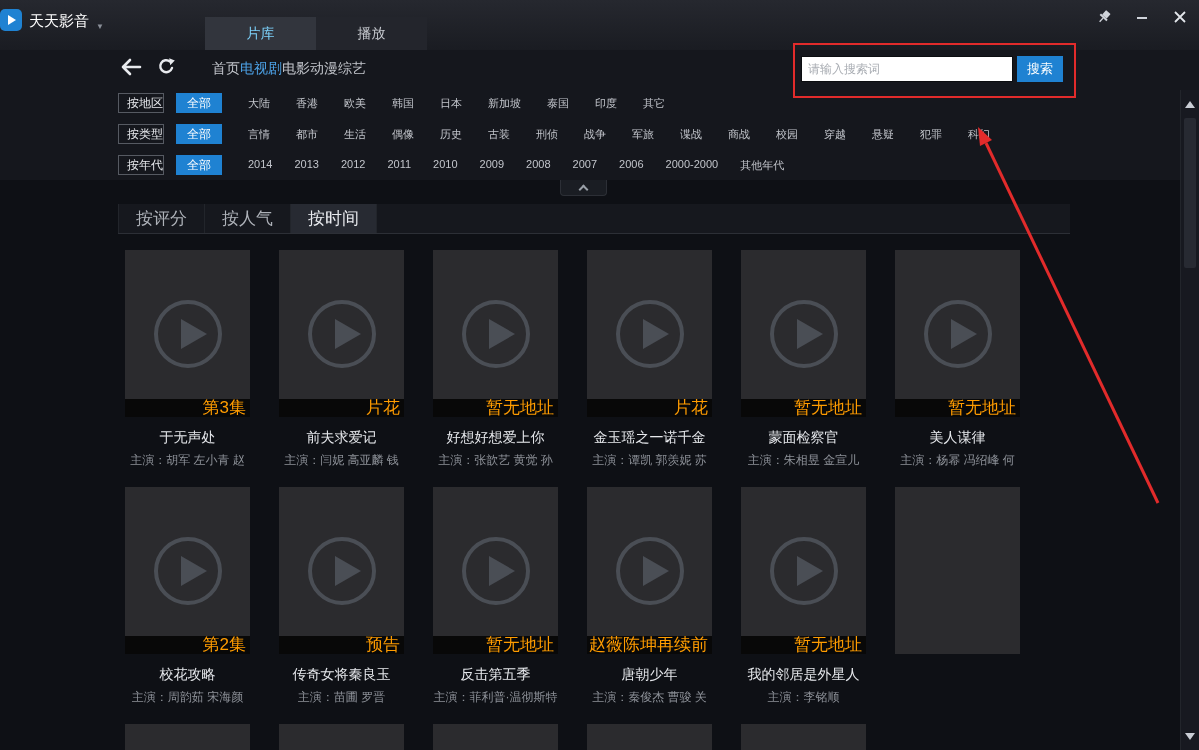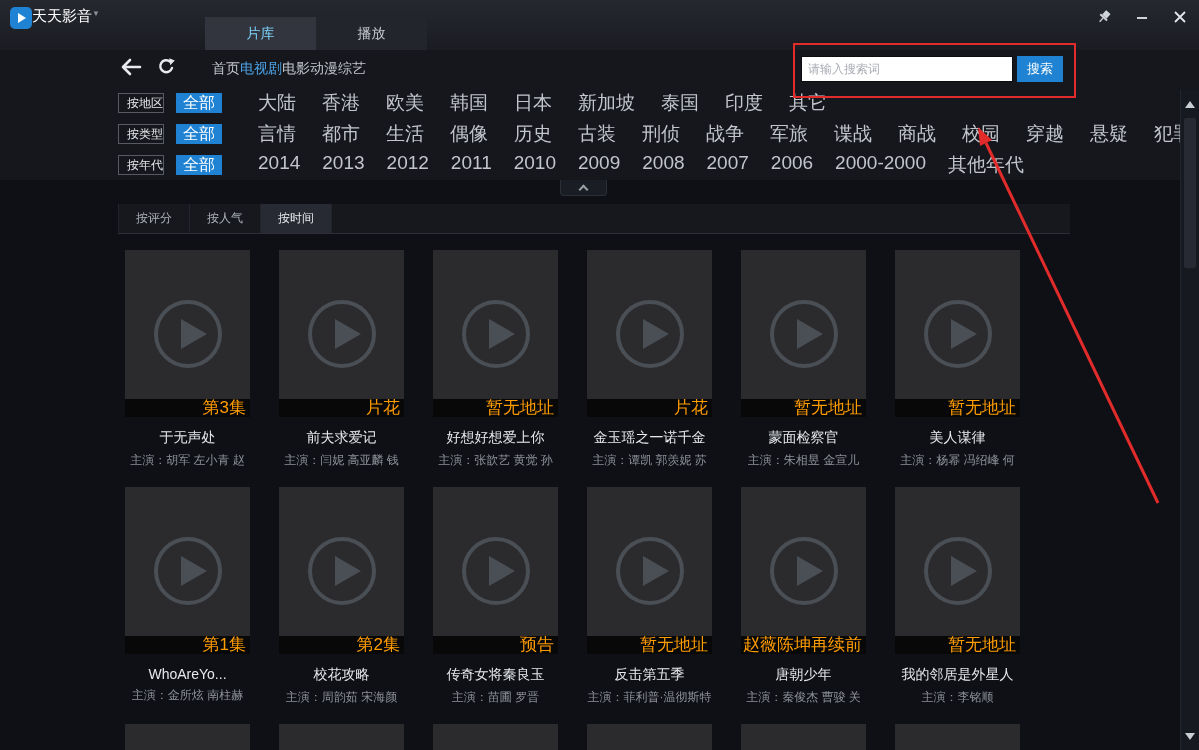--- a/index.html
+++ b/index.html
@@ -1,21 +1,21 @@
 <!DOCTYPE html>
 <html style="--accent: #1f82d2; --active-link: #4da3e8; --badge-text: #ff9c00; --annotation: #e22b2b;"><head>
 <meta charset="utf-8">
 <style>
 *{margin:0;padding:0;box-sizing:border-box}
 html,body{width:1199px;height:750px;overflow:hidden}
 body{background:#0e1015;font-family:"Liberation Sans","DejaVu Sans",sans-serif;position:relative;color:#cfd2d8}
 
 
 .titlebar{position:absolute;left:0;top:0;width:100%;height:50px;background:linear-gradient(#26282f,#1a1c22)}
-.logo-row{position:absolute;left:10px;top:7px;display:flex;align-items:flex-start;height:24px;cursor:pointer}
+.logo-row{position:absolute;left:0;top:7px;display:flex;align-items:flex-end;gap:7px;height:24px;cursor:pointer}
 .logo{width:22px;height:22px;border-radius:5px;background:var(--accent,#1f82d2);display:flex;align-items:center;justify-content:center}
 .logo-tri{width:0;height:0;border-left:8px solid #fff;border-top:5px solid transparent;border-bottom:5px solid transparent;margin-left:2px}
 .app-name{color:#fff;font-size:15px}
 .caret{color:#8a8f98;font-size:8px;margin-top:2px}
 .titlebar-tabs{position:absolute;left:205px;top:17px;display:flex;height:33px}
 .tb-tab{width:111px;text-align:center;line-height:33px;font-size:14px;color:#c6c9cf;background:#23252c;cursor:pointer}
 .tb-tab.active{background:#32353d;color:#7dd3fc}
 .win-controls{position:absolute;right:10px;top:8px;display:flex;gap:20px;align-items:center}
 .win-btn{width:18px;height:18px;display:flex;align-items:center;justify-content:center;cursor:pointer}
 
@@ -30,30 +30,30 @@
 .nav-link.active{color:var(--active-link,#4da3e8)}
 .search{position:absolute;left:801px;top:56px;display:flex;align-items:center}
 .search-input{width:212px;height:26px;border:1px solid #0b0d10;background:#fff;color:#333;font-size:12px;padding:0 6px;outline:none;font-family:inherit}
 .search-input::placeholder{color:#a9adb3}
 .search-btn{width:46px;height:26px;margin-left:4px;background:var(--accent,#1f82d2);color:#fff;border:none;font-size:13px;font-family:inherit;cursor:pointer}
 
 
 .filter-rows{position:absolute;left:118px;top:92px}
 .filter-row{display:flex;align-items:center;height:22px;margin-bottom:9px}
 .filter-label{width:46px;height:20px;line-height:18px;text-align:right;border:1px solid #565a62;color:#e8eaee;font-size:12px;flex:none}
-.filter-all{width:46px;height:20px;line-height:20px;text-align:center;background:var(--accent,#1f82d2);color:#fff;font-size:16px;margin-left:12px;cursor:pointer;flex:none}
-.filter-options{display:flex;gap:26px;margin-left:36px;font-size:19px;color:#c2c5cb}
+.filter-all{width:46px;height:20px;line-height:20px;text-align:center;background:var(--accent,#1f82d2);color:#fff;font-size:12px;margin-left:12px;cursor:pointer;flex:none}
+.filter-options{display:flex;gap:26px;margin-left:26px;font-size:11px;color:#c2c5cb}
 .filter-row:nth-child(3) .filter-options{gap:22px}
 .filter-option{cursor:pointer;white-space:nowrap}
 .collapse-tab{position:absolute;left:560px;top:180px;width:47px;height:16px;background:#1a1d23;border:1px solid #2c2f36;border-top:none;border-radius:0 0 4px 4px;display:flex;align-items:center;justify-content:center;cursor:pointer}
 .chevron-up{width:7px;height:7px;border-left:2px solid #9aa0a8;border-top:2px solid #9aa0a8;transform:rotate(45deg);margin-top:3px}
 
 
 .sort-bar{position:absolute;left:118px;top:204px;width:952px;height:30px;background:#16181e;border-bottom:1px solid #2c2f36;display:flex}
-.sort-tab{padding:0 17px;line-height:29px;font-size:12px;color:#aeb2b9;border-right:1px solid #22252b;cursor:pointer}
+.sort-tab{padding:0 17px;line-height:29px;font-size:17px;color:#aeb2b9;border-right:1px solid #22252b;cursor:pointer}
 .sort-tab:first-child{border-left:1px solid #22252b}
 .sort-tab.active{background:#272a32;color:#e8eaee}
 
 
 .movie-grid{position:absolute;left:125px;top:250px;width:895px;display:flex;flex-wrap:wrap;column-gap:29px;row-gap:14px}
 .card{width:125px;height:223px;cursor:pointer}
 .thumb{position:relative;width:125px;height:167px;background:#2b2b2e;display:flex;align-items:center;justify-content:center}
 .badge{position:absolute;left:0;bottom:0;width:100%;height:18px;line-height:18px;background:rgba(5,5,5,.92);color:var(--badge-text,#ff9c00);font-size:17px;text-align:right;padding-right:4px;white-space:nowrap;overflow:hidden}
 .m-title{margin-top:12px;font-size:14px;color:#e6e8ec;text-align:center;white-space:nowrap;overflow:hidden}
 .m-cast{margin-top:5px;font-size:12px;color:#8d9198;text-align:center;white-space:nowrap;overflow:hidden}
@@ -271,31 +271,20 @@
       </div>
       <div class="m-title">美人谋律</div>
       <div class="m-cast">主演：杨幂 冯绍峰 何</div>
     </div>
     <div class="card">
       <div class="thumb">
         <svg width="74" height="74" viewBox="0 0 74 74">
           <circle cx="37" cy="37" r="32" fill="none" stroke="#4a4e55" stroke-width="4"></circle>
           <polygon points="30,22 30,52 56,37" fill="#4a4e55"></polygon>
         </svg>
-        <div class="badge">第1集</div>
-      </div>
-      <div class="m-title">WhoAreYo...</div>
-      <div class="m-cast">主演：金所炫 南柱赫</div>
-    </div>
-    <div class="card">
-      <div class="thumb">
-        <svg width="74" height="74" viewBox="0 0 74 74">
-          <circle cx="37" cy="37" r="32" fill="none" stroke="#4a4e55" stroke-width="4"></circle>
-          <polygon points="30,22 30,52 56,37" fill="#4a4e55"></polygon>
-        </svg>
         <div class="badge">第2集</div>
       </div>
       <div class="m-title">校花攻略</div>
       <div class="m-cast">主演：周韵茹 宋海颜</div>
     </div>
     <div class="card">
       <div class="thumb">
         <svg width="74" height="74" viewBox="0 0 74 74">
           <circle cx="37" cy="37" r="32" fill="none" stroke="#4a4e55" stroke-width="4"></circle>
           <polygon points="30,22 30,52 56,37" fill="#4a4e55"></polygon>

